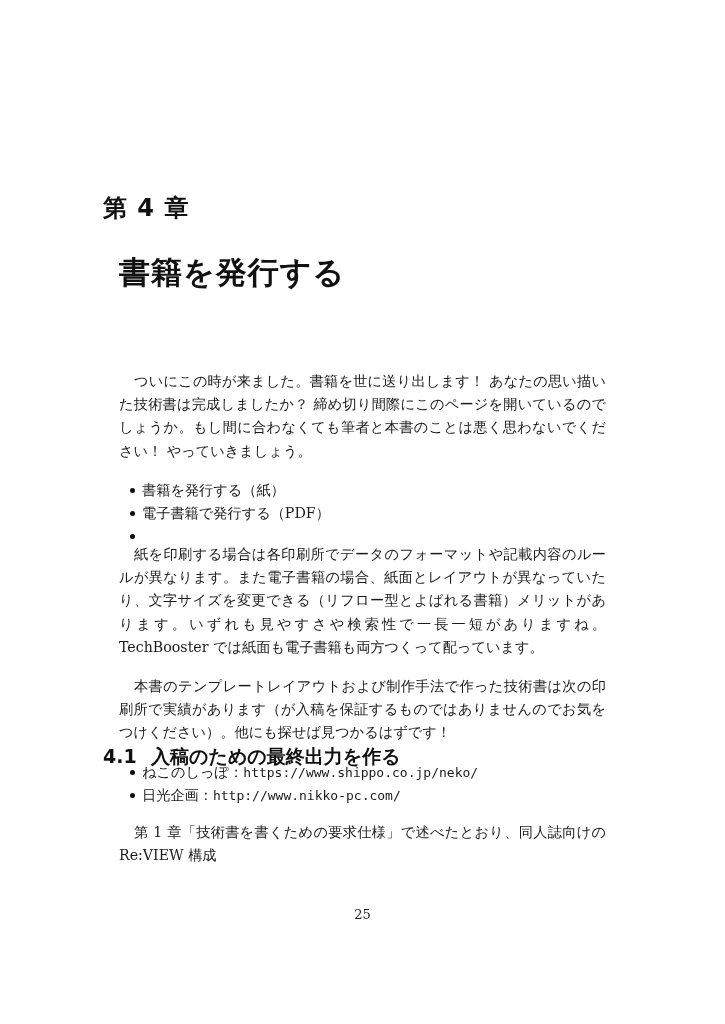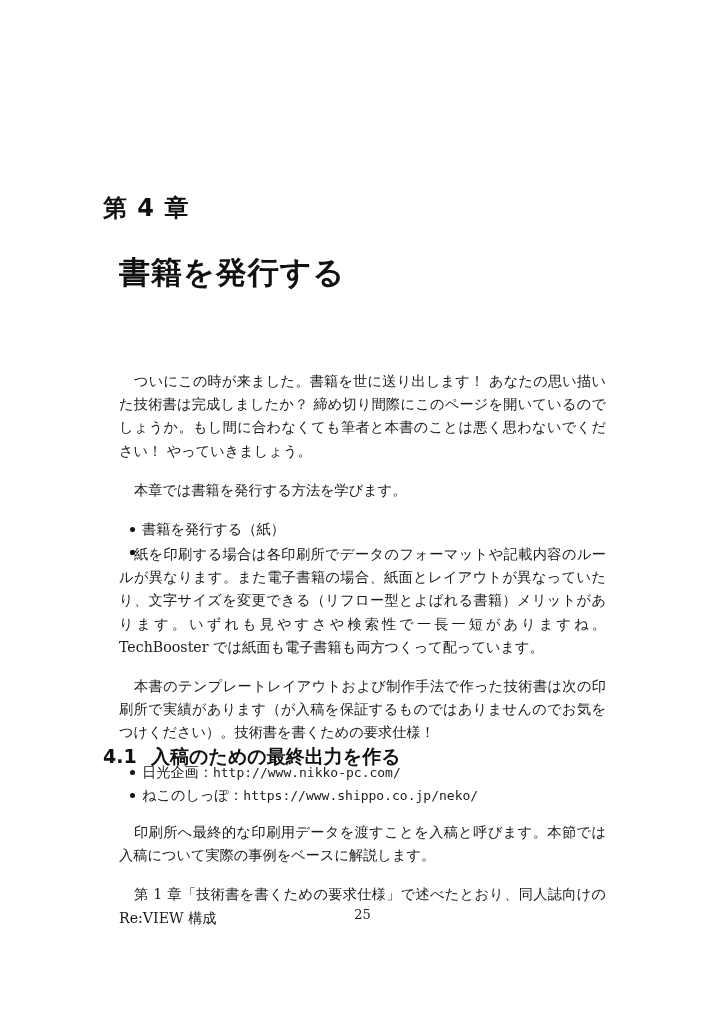--- a/index.html
+++ b/index.html
@@ -43,40 +43,38 @@
 </head>
 <body>
 
 <div class="page">
 
   <div class="chapter-label">第 4 章</div>
   <div class="chapter-title">書籍を発行する</div>
 
   <div class="body-block" style="top:354px;">
     <p>ついにこの時が来ました。書籍を世に送り出します！ あなたの思い描いた技術書は完成しましたか？ 締め切り間際にこのページを開いているのでしょうか。もし間に合わなくても筆者と本書のことは悪く思わないでください！ やっていきましょう。</p>
-    <p>本章では書籍を発行する方法を学びます。</p>
     <ul class="list" style="margin-top:9px;">
       <li><span class="bullet"></span><span class="txt">書籍を発行する（紙）</span></li>
-      <li><span class="bullet"></span></li>
+      <li><span class="bullet"></span><span class="txt">電子書籍で発行する（PDF）</span></li>
       <li><span class="bullet"></span></li>
     </ul>
   </div>
 
   <div class="body-block" style="top:527px;">
     <p>紙を印刷する場合は各印刷所でデータのフォーマットや記載内容のルールが異なります。また電子書籍の場合、紙面とレイアウトが異なっていたり、文字サイズを変更できる（リフロー型とよばれる書籍）メリットがあります。いずれも見やすさや検索性で一長一短がありますね。TechBooster では紙面も電子書籍も両方つくって配っています。</p>
-    <p>本書のテンプレートレイアウトおよび制作手法で作った技術書は次の印刷所で実績があります（が入稿を保証するものではありませんのでお気をつけください）。技術書を書くための要求仕様！</p>
+    <p>本書のテンプレートレイアウトおよび制作手法で作った技術書は次の印刷所で実績があります（が入稿を保証するものではありませんのでお気をつけください）。他にも探せば見つかるはずです！</p>
     <ul class="list" style="margin-top:9px;">
+      <li><span class="bullet"></span><span class="txt"><span>ねこのしっぽ：</span><span class="mono">https://www.shippo.co.jp/neko/</span></span></li>
       <li><span class="bullet"></span><span class="txt"><span>日光企画：</span><span class="mono">http://www.nikko-pc.com/</span></span></li>
-      <li><span class="bullet"></span><span class="txt"><span>ねこのしっぽ：</span><span class="mono">https://www.shippo.co.jp/neko/</span></span></li>
     </ul>
   </div>
 
   <div class="section-heading">
     <span class="num">4.1</span><span>入稿のための最終出力を作る</span>
   </div>
 
   <div class="body-block" style="top:805px;">
-    <p>印刷所へ最終的な印刷用データを渡すことを入稿と呼びます。本節では入稿について実際の事例をベースに解説します。</p>
     <p>第 1 章「技術書を書くための要求仕様」で述べたとおり、同人誌向けの Re:VIEW 構成</p>
   </div>
 
   <div class="page-number">25</div>
 </div>
 
 </body></html>

